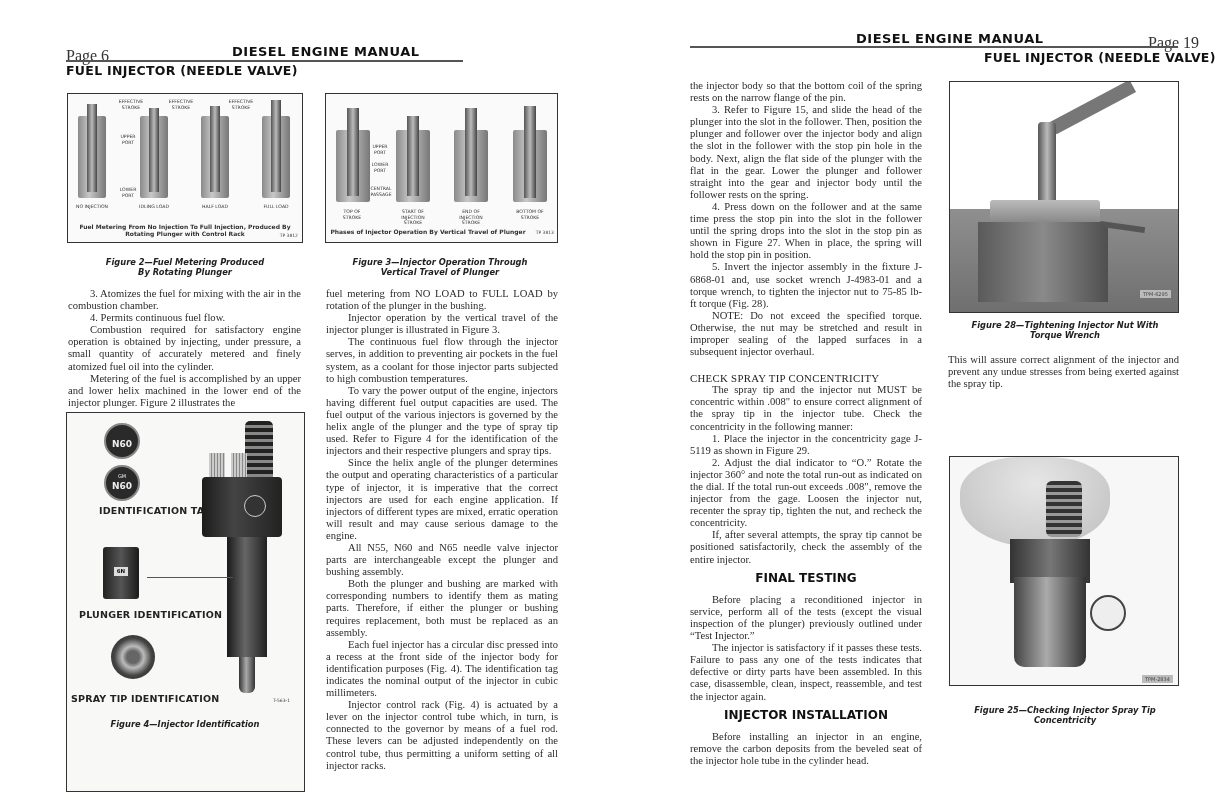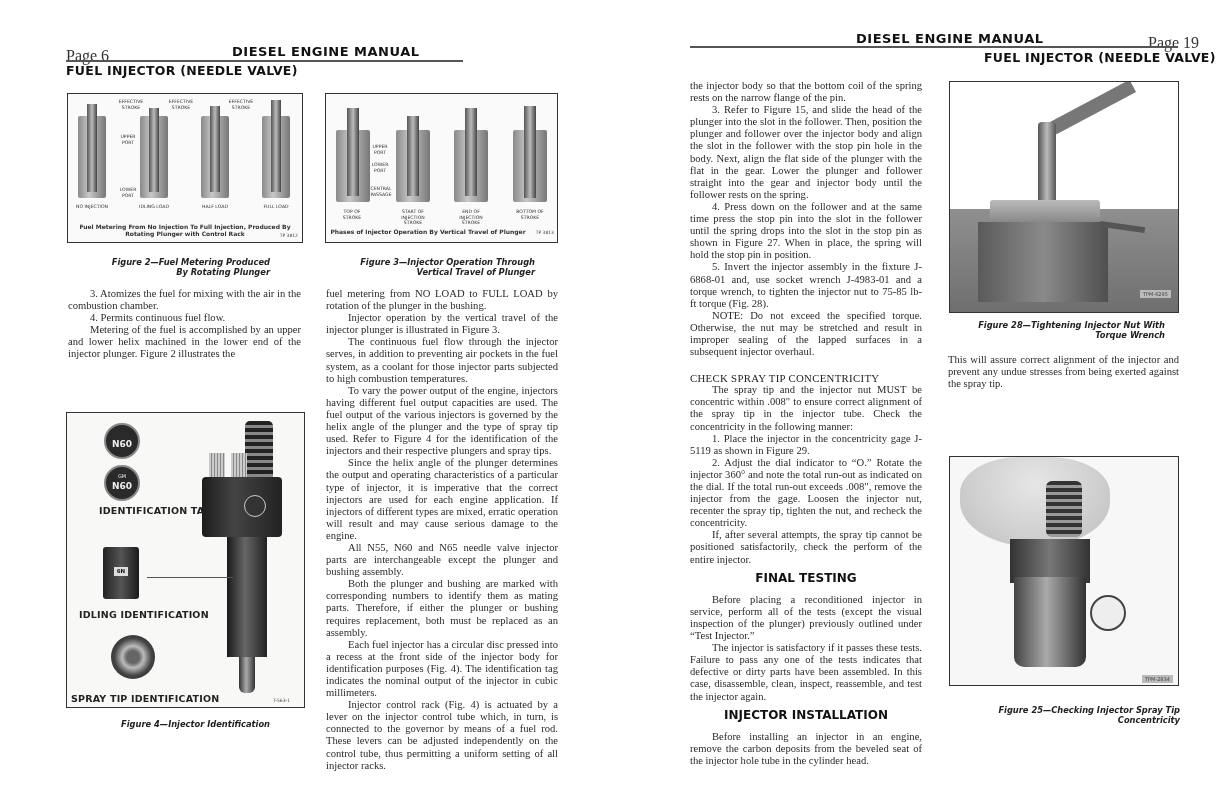--- a/index.html
+++ b/index.html
@@ -6,21 +6,21 @@
   html, body { width: 1224px; height: 792px; background: #ffffff; overflow: hidden; }
   body { position: relative; font-family: "DejaVu Serif", "Liberation Serif", serif; color: #222; }
   .abs { position: absolute; }
   .pageno { font-family: "Liberation Serif", serif; font-size: 16px; color: #333; }
   .manual-title { font-family: "DejaVu Sans", sans-serif; font-weight: bold; font-size: 13px; color: #111; letter-spacing: 0.5px; }
   .rule { height: 2px; background: #555; }
   .section-title { font-family: "DejaVu Sans", sans-serif; font-weight: bold; font-size: 12.5px; color: #111; letter-spacing: 0.3px; }
   .col { font-family: "Liberation Serif", serif; font-size: 10.6px; line-height: 12.1px; color: #2a2a2a; text-align: justify; }
   .col p { margin: 0; }
   .col p.ind { text-indent: 22px; }
-  .caption { font-family: "DejaVu Sans", sans-serif; font-style: italic; font-weight: bold; font-size: 8.3px; color: #222; text-align: right; line-height: 10px; }
+  .caption { font-family: "DejaVu Sans", sans-serif; font-style: italic; font-weight: bold; font-size: 8.3px; color: #222; text-align: center; line-height: 10px; }
   .heading-center { font-family: "DejaVu Sans", sans-serif; font-weight: bold; font-size: 12px; text-align: center; color: #111; margin: 6px 0 10px 0; }
   .heading-left { font-family: "Liberation Serif", serif; font-size: 10.8px; color: #222; letter-spacing: 0.3px; }
   .figbox { border: 1.5px solid #333; background: #fafafa; }
   .figlbl { font-family: "DejaVu Sans", sans-serif; font-size: 4.6px; color: #333; text-align: center; line-height: 5.5px; position: absolute; }
   .figcap-in { font-family: "DejaVu Sans", sans-serif; font-weight: bold; font-size: 6px; color: #333; text-align: center; position: absolute; line-height: 7px; }
   .tp { font-family: "DejaVu Sans", sans-serif; font-size: 4.5px; color: #444; position: absolute; }
   .barrel { position: absolute; background: linear-gradient(90deg, #8a8a8a, #c8c8c8 40%, #777); border-radius: 2px; }
   .plunger { position: absolute; background: linear-gradient(90deg, #555, #bbb 50%, #444); }
   .bigtag { font-family: "DejaVu Sans", sans-serif; font-weight: bold; font-size: 9.5px; color: #222; position: absolute; letter-spacing: 0.2px; }
   .photo { position: absolute; border: 1.5px solid #333; overflow: hidden; }
@@ -80,38 +80,39 @@
     <div class="figlbl" style="left:186px; top:115px; width:36px;">BOTTOM OF STROKE</div>
 
     <div class="figcap-in" style="left:2px; top:134px; width:200px;">Phases of Injector Operation By Vertical Travel of Plunger</div>
     <div class="tp" style="right:3px; top:136px;">TP 3813</div>
   </div>
   <div class="abs caption" style="left:345px; top:257px; width:190px;">Figure 3—Injector Operation Through Vertical Travel of Plunger</div>
 
   <div class="abs col" style="left:68px; top:288px; width:233px;">
     <p class="ind">3. Atomizes the fuel for mixing with the air in the combustion chamber.</p>
     <p class="ind">4. Permits continuous fuel flow.</p>
+    <p class="ind">Combustion required for satisfactory engine operation is obtained by injecting, under pressure, a small quantity of accurately metered and finely atomized fuel oil into the cylinder.</p>
     <p class="ind">Metering of the fuel is accomplished by an upper and lower helix machined in the lower end of the injector plunger. Figure 2 illustrates the</p>
   </div>
 
-  <div class="abs figbox" style="left:66px; top:412px; width:239px; height:296px; background:#f8f8f6;">
+  <div class="abs figbox" style="left:66px; top:412px; width:239px; height:380px; background:#f8f8f6;">
 
     <div class="abs" style="left:37px; top:10px; width:36px; height:36px; border-radius:50%; background:#2a2a2a; border:2px solid #888;">
       <div style="position:absolute; left:0; top:14px; width:100%; text-align:center; font-family:'DejaVu Sans',sans-serif; font-size:9px; font-weight:bold; color:#eee;">N60</div>
     </div>
     <div class="abs" style="left:37px; top:52px; width:36px; height:36px; border-radius:50%; background:#2a2a2a; border:2px solid #888;">
       <div style="position:absolute; left:0; top:6px; width:100%; text-align:center; font-family:'DejaVu Sans',sans-serif; font-size:5px; color:#eee;">GM</div>
       <div style="position:absolute; left:0; top:14px; width:100%; text-align:center; font-family:'DejaVu Sans',sans-serif; font-size:9px; font-weight:bold; color:#eee;">N60</div>
     </div>
     <div class="bigtag" style="left:32px; top:92px;">IDENTIFICATION TAG</div>
 
     <div class="abs" style="left:36px; top:134px; width:36px; height:52px; background:linear-gradient(90deg,#222,#555 50%,#1a1a1a); border-radius:3px;">
       <div style="position:absolute; left:11px; top:20px; width:14px; height:9px; background:#ddd; font-family:'DejaVu Sans',sans-serif; font-size:5.5px; font-weight:bold; text-align:center; line-height:9px; color:#111;">6N</div>
     </div>
-    <div class="bigtag" style="left:12px; top:196px;">IDLING IDENTIFICATION</div>
+    <div class="bigtag" style="left:12px; top:196px;">PLUNGER IDENTIFICATION</div>
 
     <div class="abs" style="left:44px; top:222px; width:44px; height:44px; border-radius:50%; background:radial-gradient(circle,#666 20%,#bbb 35%,#444 60%,#222);"></div>
     <div class="bigtag" style="left:4px; top:280px;">SPRAY TIP IDENTIFICATION</div>
     <div class="tp" style="right:14px; top:285px;">T-563-1</div>
 
     <div class="abs" style="left:178px; top:8px; width:28px; height:60px; background:repeating-linear-gradient(180deg,#222 0 4px,#888 4px 7px); border-radius:5px;"></div>
     <div class="abs" style="left:142px; top:40px; width:16px; height:24px; background:repeating-linear-gradient(90deg,#ccc 0 2px,#888 2px 3px);"></div>
     <div class="abs" style="left:164px; top:40px; width:16px; height:24px; background:repeating-linear-gradient(90deg,#ccc 0 2px,#888 2px 3px);"></div>
     <div class="abs" style="left:135px; top:64px; width:80px; height:60px; background:linear-gradient(90deg,#1c1c1c,#444 40%,#222); border-radius:4px;">
       <div style="position:absolute; left:42px; top:18px; width:22px; height:22px; border-radius:50%; background:#333; border:1.5px solid #ccc;"></div>
@@ -144,21 +145,21 @@
   <div class="abs col" style="left:690px; top:80px; width:232px;">
     <p>the injector body so that the bottom coil of the spring rests on the narrow flange of the pin.</p>
     <p class="ind">3. Refer to Figure 15, and slide the head of the plunger into the slot in the follower. Then, position the plunger and follower over the injector body and align the slot in the follower with the stop pin hole in the body. Next, align the flat side of the plunger with the flat in the gear. Lower the plunger and follower straight into the gear and injector body until the follower rests on the spring.</p>
     <p class="ind">4. Press down on the follower and at the same time press the stop pin into the slot in the follower until the spring drops into the slot in the stop pin as shown in Figure 27. When in place, the spring will hold the stop pin in position.</p>
     <p class="ind">5. Invert the injector assembly in the fixture J-6868-01 and, use socket wrench J-4983-01 and a torque wrench, to tighten the injector nut to 75-85 lb-ft torque (Fig. 28).</p>
     <p class="ind">NOTE: Do not exceed the specified torque. Otherwise, the nut may be stretched and result in improper sealing of the lapped surfaces in a subsequent injector overhaul.</p>
     <div class="heading-left" style="margin-top:14px;">CHECK SPRAY TIP CONCENTRICITY</div>
     <p class="ind">The spray tip and the injector nut MUST be concentric within .008" to ensure correct alignment of the spray tip in the injector tube. Check the concentricity in the following manner:</p>
     <p class="ind">1. Place the injector in the concentricity gage J-5119 as shown in Figure 29.</p>
     <p class="ind">2. Adjust the dial indicator to “O.” Rotate the injector 360° and note the total run-out as indicated on the dial. If the total run-out exceeds .008", remove the injector from the gage. Loosen the injector nut, recenter the spray tip, tighten the nut, and recheck the concentricity.</p>
-    <p class="ind">If, after several attempts, the spray tip cannot be positioned satisfactorily, check the perform of the entire injector.</p>
+    <p class="ind">If, after several attempts, the spray tip cannot be positioned satisfactorily, check the assembly of the entire injector.</p>
     <div class="heading-center">FINAL TESTING</div>
     <p class="ind">Before placing a reconditioned injector in service, perform all of the tests (except the visual inspection of the plunger) previously outlined under “Test Injector.”</p>
     <p class="ind">The injector is satisfactory if it passes these tests. Failure to pass any one of the tests indicates that defective or dirty parts have been assembled. In this case, disassemble, clean, inspect, reassemble, and test the injector again.</p>
     <div class="heading-center">INJECTOR INSTALLATION</div>
     <p class="ind">Before installing an injector in an engine, remove the carbon deposits from the beveled seat of the injector hole tube in the cylinder head.</p>
   </div>
 
   <div class="photo" style="left:949px; top:81px; width:230px; height:232px; background:linear-gradient(180deg,#ffffff 0%,#ffffff 55%,#8f8f8f 55%,#6f6f6f 100%);">
     <div class="abs" style="left:100px; top:0px; width:90px; height:14px; background:#777; transform:rotate(-28deg); transform-origin:left top; top:40px;"></div>
     <div class="abs" style="left:88px; top:40px; width:18px; height:90px; background:linear-gradient(90deg,#555,#bbb 50%,#555); border-radius:4px;"></div>

